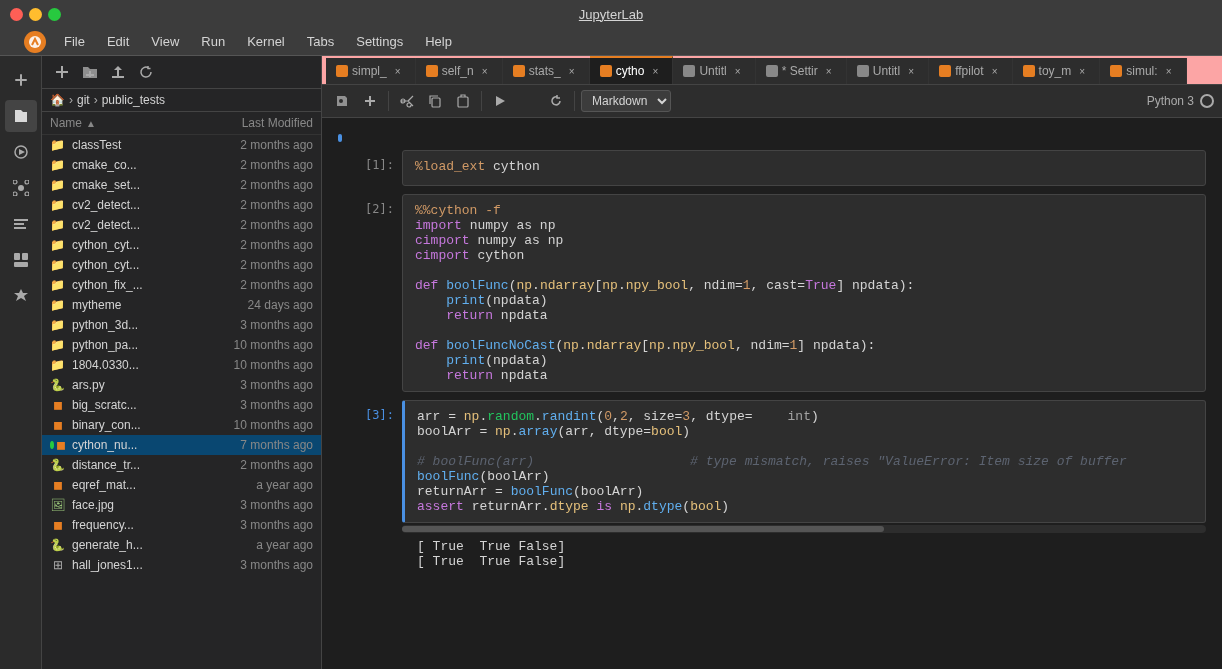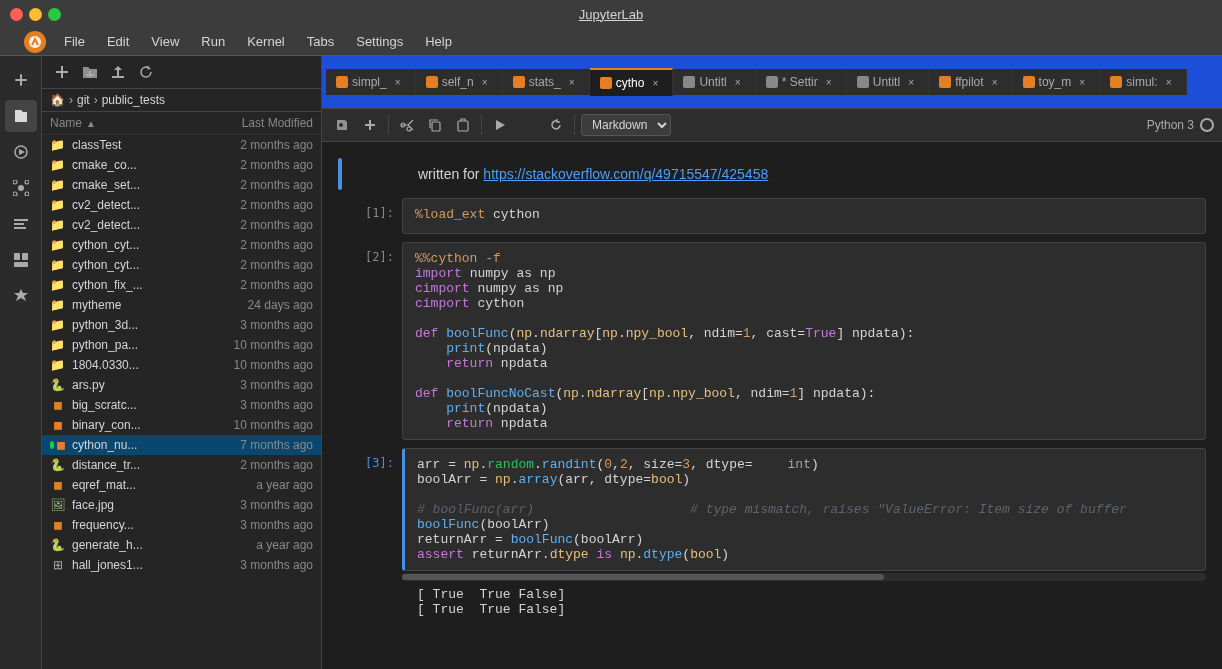--- a/index.html
+++ b/index.html
@@ -41,21 +41,21 @@
     .file-row { display: flex; align-items: center; padding: 2px 8px; cursor: pointer; }
     .file-row.active { background: #094771; }
     .file-icon { width: 16px; height: 16px; margin-right: 6px; flex-shrink: 0; display: flex; align-items: center; justify-content: center; font-size: 12px; }
     .file-name { flex: 1; font-size: 12px; color: #d4d4d4; white-space: nowrap; overflow: hidden; text-overflow: ellipsis; }
     .file-modified { width: 110px; font-size: 12px; color: #888; text-align: right; white-space: nowrap; }
 
     
     .notebook-area { flex: 1; display: flex; flex-direction: column; background: #1e1e1e; overflow: hidden; }
 
     
-    .tab-bar { display: flex; align-items: center; background: #1d4ed8; border-bottom: 1px solid #444; padding: 12px 4px; overflow: hidden; }
+    .tab-bar { display: flex; align-items: flex-end; background: #fca5a5; border-bottom: 1px solid #444; padding: 0 4px; overflow: hidden; }
     .tab { display: flex; align-items: center; padding: 6px 10px; font-size: 12px; color: #aaa; cursor: pointer; border-right: 1px solid #333; white-space: nowrap; min-width: 0; flex-shrink: 0; gap: 4px; background: #2d2d2d; }
     .tab.active { background: #1e1e1e; color: #fff; border-top: 2px solid #e67e22; }
     .tab-close { width: 14px; height: 14px; display: flex; align-items: center; justify-content: center; border-radius: 3px; font-size: 10px; color: #aaa; }
     .tab-icon { width: 12px; height: 12px; background: #e67e22; border-radius: 2px; flex-shrink: 0; }
     .tab-icon-gray { background: #888; }
 
     
     .notebook-toolbar { display: flex; align-items: center; padding: 4px 8px; background: #2d2d2d; border-bottom: 1px solid #444; gap: 4px; }
     .nb-btn { width: 24px; height: 24px; display: flex; align-items: center; justify-content: center; cursor: pointer; border-radius: 3px; color: #aaa; font-size: 14px; border: none; background: transparent; }
     .nb-sep { width: 1px; height: 20px; background: #444; margin: 0 2px; }
@@ -492,25 +492,20 @@
         <span>Python 3</span>
         <div class="kernel-circle"></div>
       </div>
     </div>
 
     <div class="notebook-content">
 
       <div class="cell">
         <div class="active-bar"></div>
         <div class="cell-prompt"></div>
-        <div class="cell-content">
-          <div class="markdown-cell">
-            written for <a href="#">https://stackoverflow.com/q/49715547/425458</a>
-          </div>
-        </div>
       </div>
 
       <div class="cell">
         <div style="width:4px; flex-shrink:0;"></div>
         <div class="cell-prompt">[1]:</div>
         <div class="cell-content">
           <div class="cell-input">
             <span class="magic">%load_ext</span><span> cython</span>
           </div>
         </div>

